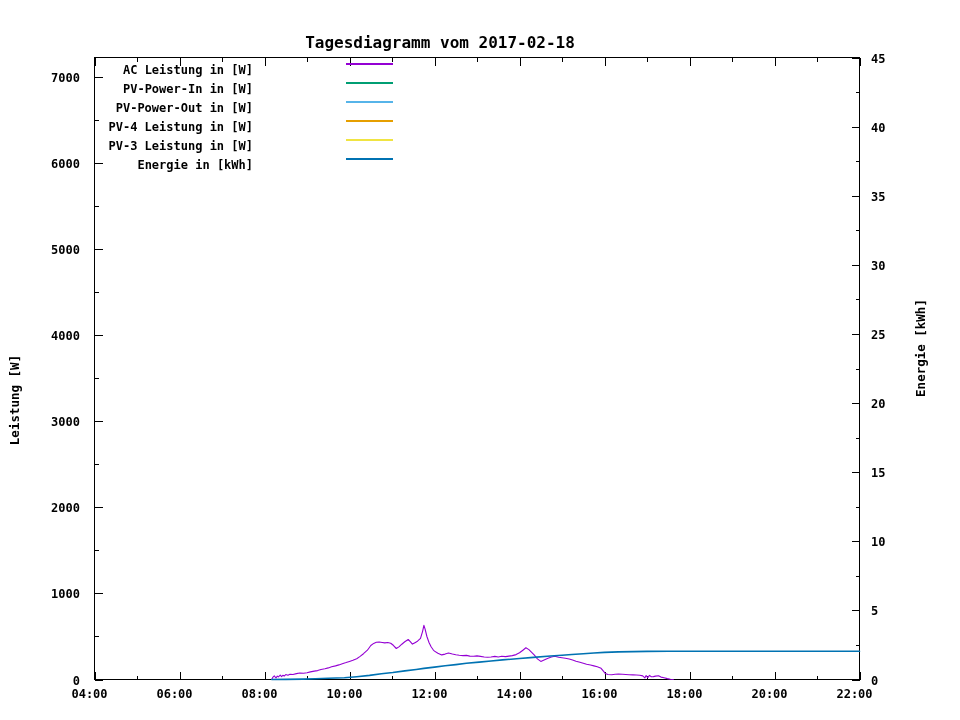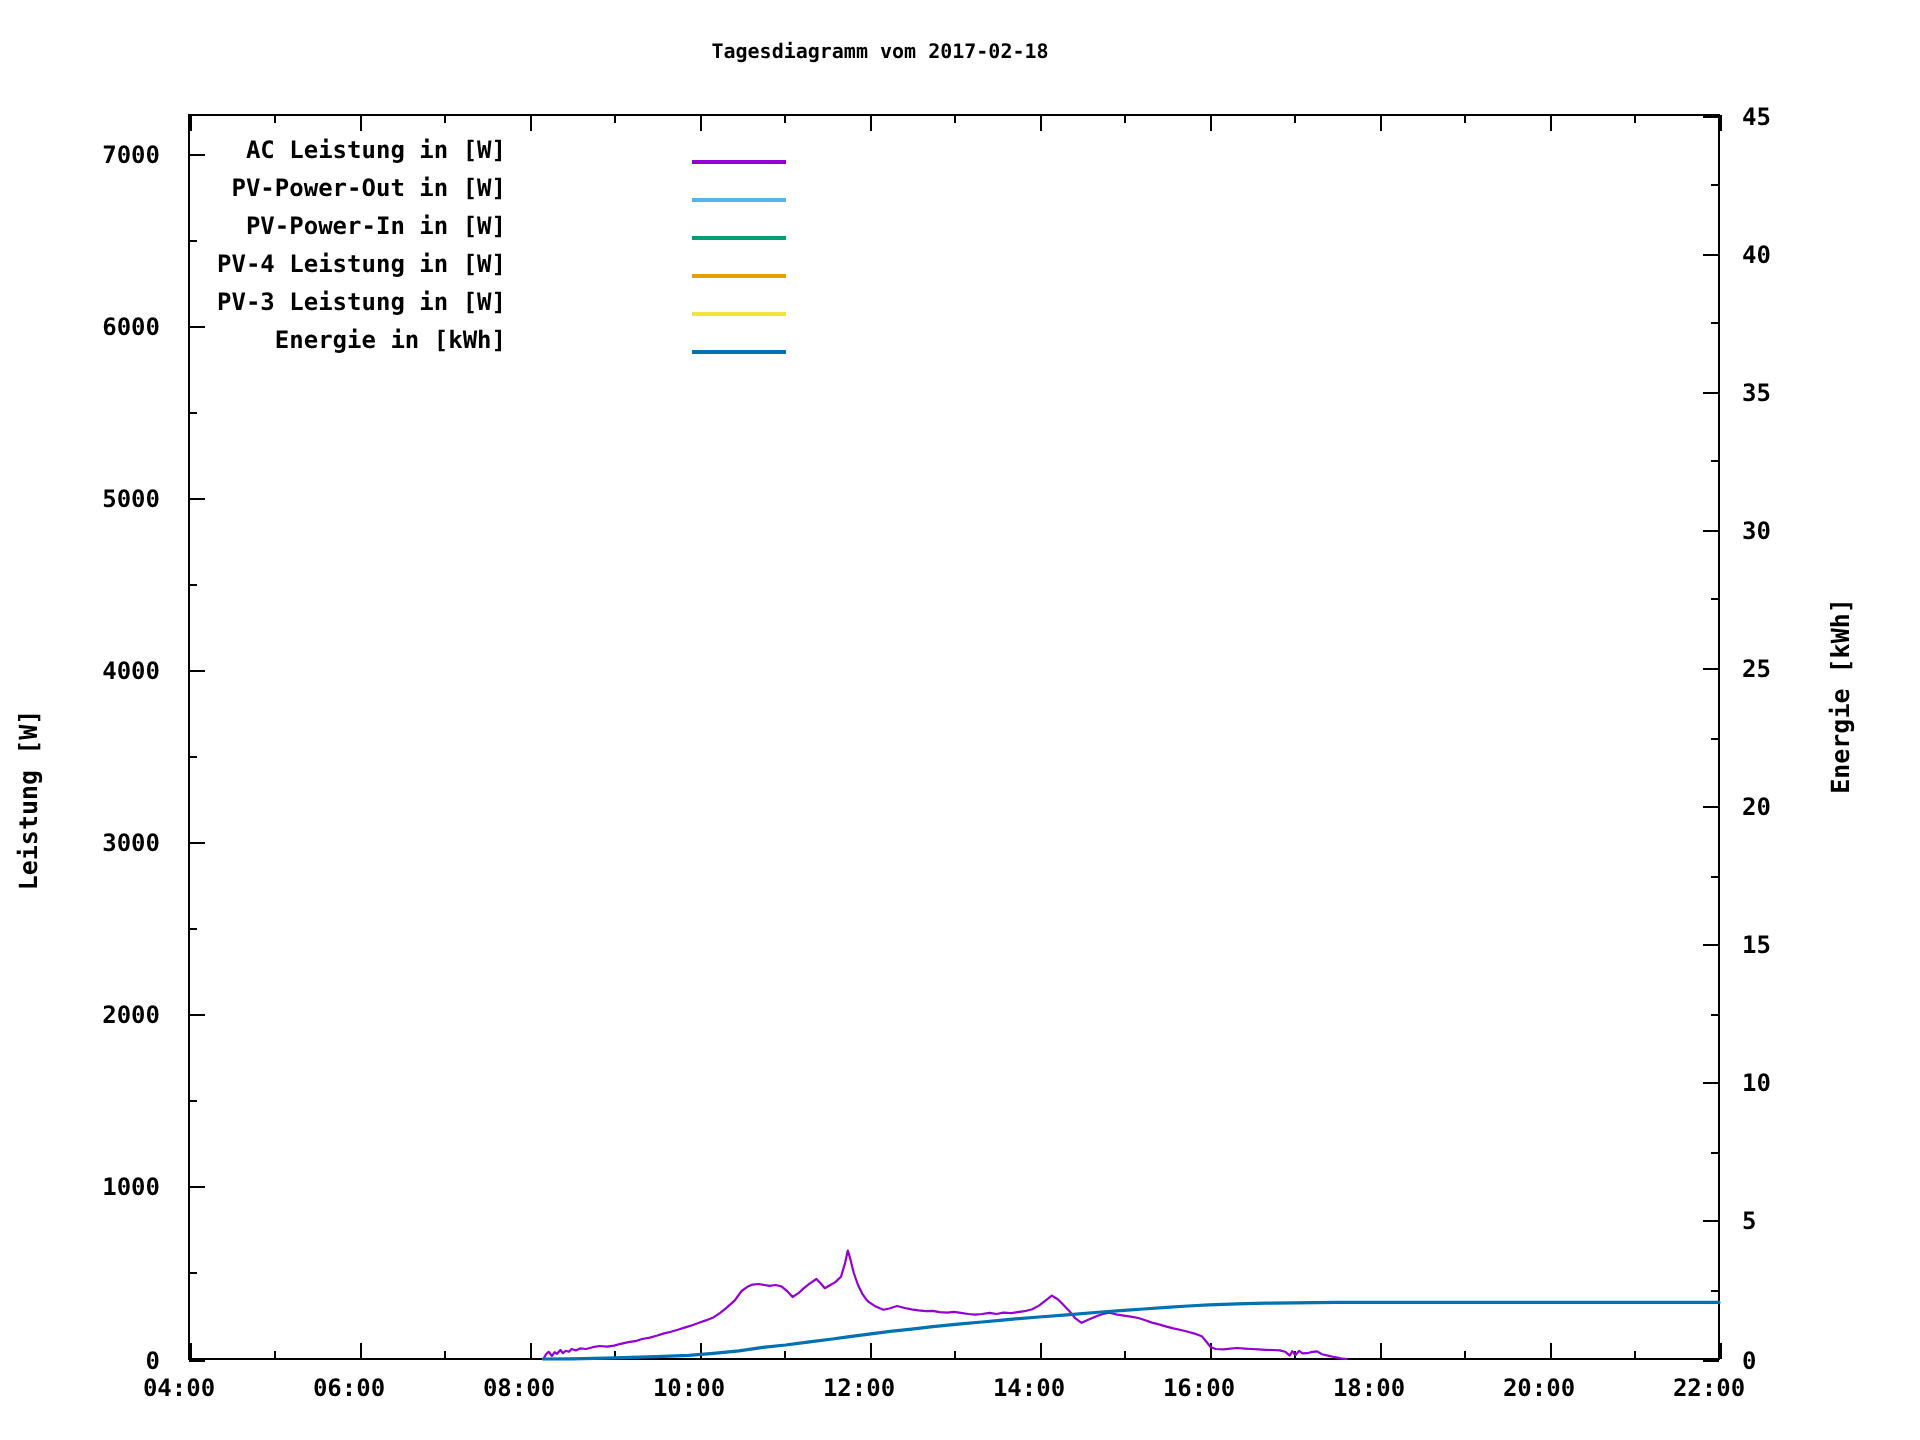--- a/index.html
+++ b/index.html
@@ -1,25 +1,25 @@
 <!DOCTYPE html>
 <html><head>
 <meta charset="utf-8">
 <style>
   html,body{margin:0;padding:0;background:#fff;}
   #canvas{position:relative;width:960px;height:720px;background:#fff;overflow:hidden;
           font-family:"DejaVu Sans Mono","Liberation Mono",monospace;font-weight:bold;color:#000;}
   #plot-svg{position:absolute;left:0;top:0;}
-  .chart-title{position:absolute;left:440px;top:21px;transform:translateX(-50%);
-               font-size:10px;white-space:nowrap;}
+  .chart-title{position:absolute;left:440px;top:33px;transform:translateX(-50%);
+               font-size:16px;white-space:nowrap;}
   .ylabel{position:absolute;font-size:12.5px;white-space:nowrap;}
   .ylabel.left{left:14px;top:400px;transform:translate(-50%,-50%) rotate(-90deg);}
   .ylabel.right{left:920px;top:348px;transform:translate(-50%,-50%) rotate(-90deg);}
   #legend{position:absolute;left:53px;top:63px;}
-  .lrow{display:flex;align-items:flex-end;height:19px;gap:33px;}
+  .lrow{display:flex;align-items:flex-start;height:19px;gap:33px;}
   .llabel{display:inline-block;width:200px;text-align:right;font-size:12px;white-space:pre;}
   .lline{display:inline-block;width:47px;height:2px;margin-left:60px;}
   text.ticklabel{font-family:"DejaVu Sans Mono","Liberation Mono",monospace;
                  font-weight:bold;font-size:12px;fill:#000;}
 </style>
 </head>
 <body>
 
 <div id="canvas">
   <svg id="plot-svg" width="960" height="720">
@@ -129,26 +129,26 @@
     </svg>
   <div class="chart-title">Tagesdiagramm vom 2017-02-18</div>
   <div class="ylabel left">Leistung [W]</div>
   <div class="ylabel right">Energie [kWh]</div>
   <div id="legend">
       <div class="lrow">
         <span class="llabel">AC Leistung in [W]</span>
         <span class="lline" style="background: rgb(148, 0, 211);"></span>
       </div>
       <div class="lrow">
+        <span class="llabel">PV-Power-In in [W]</span>
+        <span class="lline" style="background: rgb(0, 158, 115);"></span>
+      </div>
+      <div class="lrow">
         <span class="llabel">PV-Power-Out in [W]</span>
         <span class="lline" style="background: rgb(86, 180, 233);"></span>
-      </div>
-      <div class="lrow">
-        <span class="llabel">PV-Power-In in [W]</span>
-        <span class="lline" style="background: rgb(0, 158, 115);"></span>
       </div>
       <div class="lrow">
         <span class="llabel">PV-4 Leistung in [W]</span>
         <span class="lline" style="background: rgb(230, 159, 0);"></span>
       </div>
       <div class="lrow">
         <span class="llabel">PV-3 Leistung in [W]</span>
         <span class="lline" style="background: rgb(240, 228, 66);"></span>
       </div>
       <div class="lrow">

